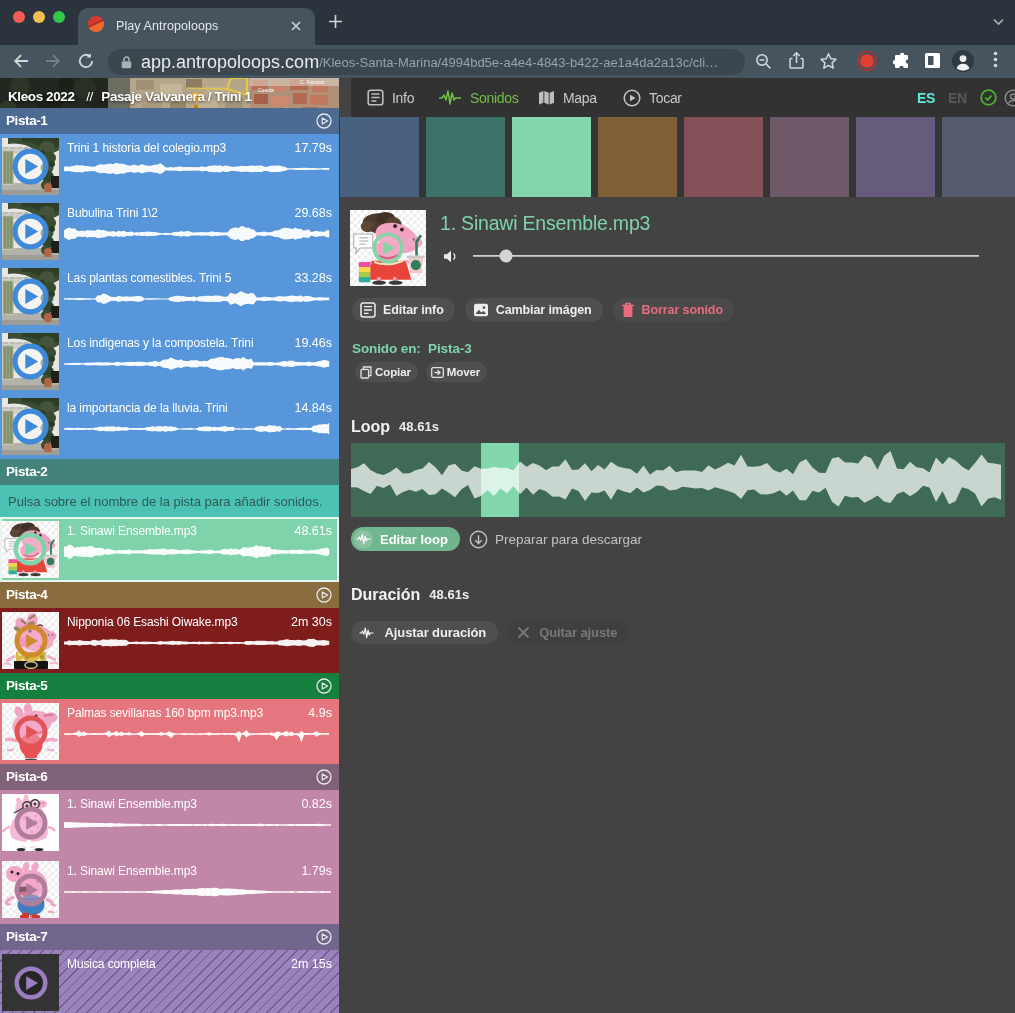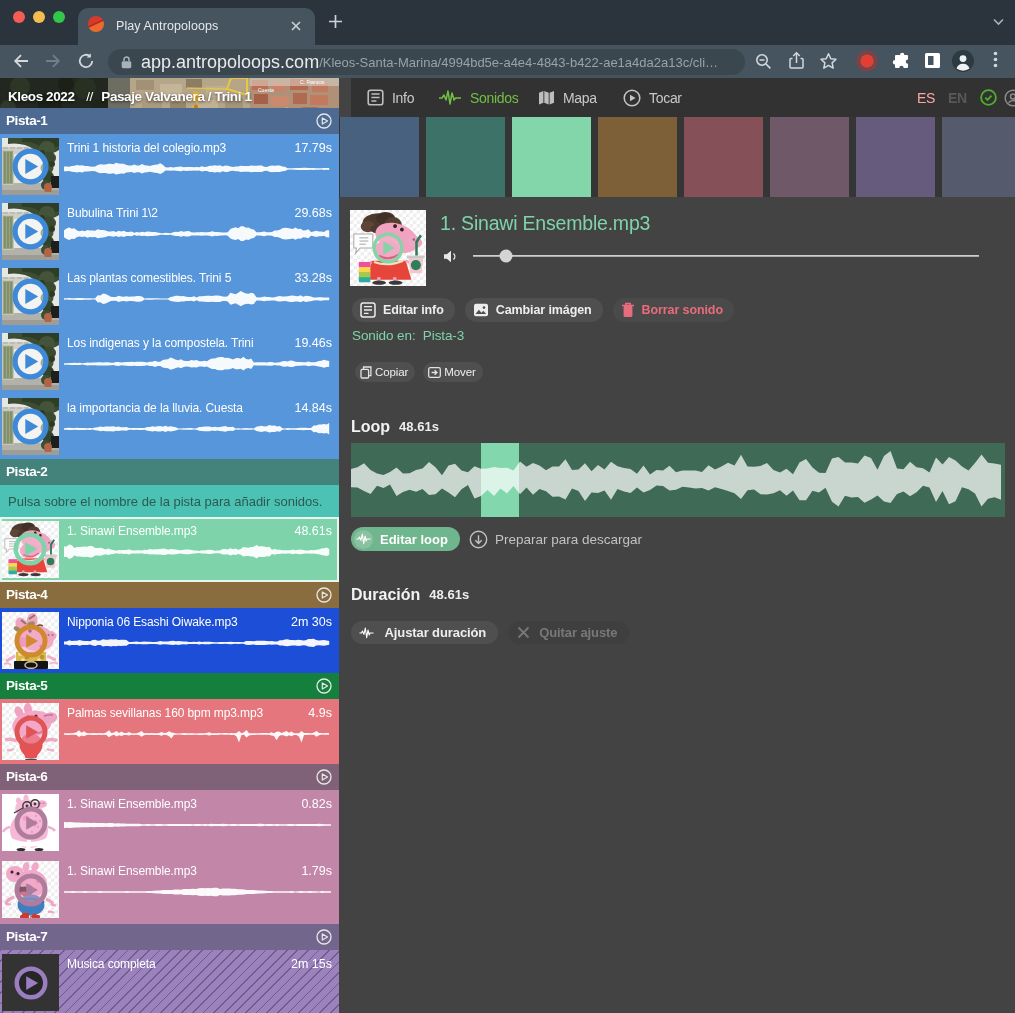--- a/index.html
+++ b/index.html
@@ -47,23 +47,23 @@
 #swatches{position:absolute;left:0;top:39px;width:676px;height:80px;background:#353535}
 #swatches div{position:absolute;top:0;height:80px;width:79px}
 
 .det{position:absolute;color:#e8e8e8}
 #dthumb{position:absolute;left:11px;top:132px;width:76px;height:76px}
 #dtitle{position:absolute;left:101px;top:134px;font-size:19.5px;color:#7fd3ab;letter-spacing:-0.2px}
 .pill{display:inline-flex;align-items:center;background:#4f4f4f;border-radius:13px;color:#ededed;font-size:12.5px;font-weight:700;letter-spacing:-0.1px}
 .pill svg{margin-right:7px}
 #btnrow{position:absolute;left:13px;top:220px;display:flex;gap:10px}
 #btnrow .pill{height:24px;padding:0 11px 0 8px}
-#sonido{position:absolute;left:13px;top:250px;font-size:13.5px;font-weight:400;color:#7fd3ab;letter-spacing:-0.1px}
+#sonido{position:absolute;left:13px;top:263px;font-size:13.5px;font-weight:700;color:#7fd3ab;letter-spacing:-0.1px}
 #cprow{position:absolute;left:16px;top:284px;display:flex;gap:8px}
-#cprow .pill{height:20px;padding:0 7px 0 5px;font-size:11.5px;border-radius:10px;font-weight:400}
+#cprow .pill{height:20px;padding:0 7px 0 5px;font-size:11.5px;border-radius:10px;font-weight:700}
 #cprow .pill svg{margin-right:3px}
 #looptitle{position:absolute;left:12px;top:340px;font-size:16px;font-weight:700;color:#f2f2f2}
 #looptitle b,#durtitle b{font-size:13px;margin-left:9px;font-weight:700;color:#ededed;position:relative;top:-1px}
 #loopbox{position:absolute;left:12px;top:365px;width:654px;height:74px;background:#3f6a55}
 #looprow{position:absolute;left:12px;top:449px;height:24px;display:flex;}
 #eloop{display:inline-flex;align-items:center;height:24px;border-radius:12px;background:#6fb58d;color:#fdfdfd;font-size:13px;font-weight:700;padding:0 12px 0 3px}
 #eloop .ic{width:19px;height:19px;border-radius:50%;background:#8ac2a1;margin-right:7px;display:flex;align-items:center;justify-content:center}
 #prep{display:flex;align-items:center;margin-left:9px;color:#c2c2c2;font-size:13.5px}
 #prep svg{margin-right:7px}
 #durtitle{position:absolute;left:12px;top:508px;font-size:16px;font-weight:700;color:#f2f2f2}
@@ -408,21 +408,21 @@
 <path d="M42 49a4 4 0 0 1 8 0l-0.8 5h-6.4z" fill="#b26444"></path>
 </svg>
             </div>
 <div class="pov" style="left:10px;top:10px">
               <svg width="37" height="37" viewBox="0 0 37 37">
                 <circle cx="18.5" cy="18.5" r="15.4" fill="rgba(255,255,255,0.5)" stroke="#3e8ad8" stroke-width="5.2"></circle>
                 <path d="M13.3 11.1 v14.8 L26.2 18.5 z" fill="#3e8ad8"></path>
               </svg>
             </div>
           </div>
-          <div class="ct">la importancia de la lluvia. Cuesta</div>
+          <div class="ct">la importancia de la lluvia. Trini</div>
           <div class="cd">14.84s</div>
           <svg class="wv" width="267" height="18" viewBox="0 0 267 18">
             <polygon points="0.0,8.2 2.6,8.1 5.2,7.8 7.8,7.9 10.4,8.1 13.0,7.8 15.6,7.9 18.2,8.0 20.8,7.9 23.4,8.2 26.0,8.1 28.6,8.3 31.2,7.6 33.8,7.3 36.4,6.5 39.0,7.1 41.6,6.6 44.2,6.5 46.8,6.5 49.4,6.3 52.0,7.1 54.6,6.6 57.2,7.3 59.8,7.3 62.4,7.0 65.0,8.1 67.6,8.1 70.2,7.9 72.8,8.1 75.4,8.0 78.0,7.9 80.6,8.1 83.2,7.0 85.8,6.9 88.4,6.2 91.0,6.8 93.6,6.3 96.2,6.1 98.8,6.7 101.4,5.8 104.0,6.8 106.6,6.2 109.2,6.7 111.8,7.3 114.4,8.5 117.0,8.4 119.6,8.2 122.2,8.2 124.8,8.1 127.4,8.1 130.0,8.4 132.6,8.2 135.2,7.0 137.8,6.9 140.4,6.6 143.0,6.5 145.6,6.4 148.2,7.2 150.8,6.8 153.4,7.2 156.0,6.9 158.6,6.6 161.2,6.1 163.8,6.9 166.4,7.1 169.0,6.8 171.6,8.5 174.2,8.3 176.8,8.4 179.4,8.2 182.0,8.1 184.6,8.2 187.2,8.3 189.8,8.5 192.4,6.8 195.0,6.2 197.6,5.8 200.2,6.4 202.8,6.2 205.4,5.1 208.0,5.8 210.6,5.6 213.2,6.4 215.8,6.0 218.4,8.2 221.0,8.4 223.6,7.9 226.2,8.2 228.8,8.2 231.4,8.2 234.0,7.9 236.6,7.7 239.2,7.7 241.8,7.8 244.4,8.0 247.0,8.0 249.6,5.4 252.2,5.5 254.8,4.4 257.4,4.5 260.0,4.1 262.6,4.5 265.2,2.9 265.2,14.5 262.6,13.1 260.0,13.4 257.4,13.1 254.8,13.2 252.2,12.1 249.6,12.2 247.0,9.9 244.4,9.9 241.8,10.1 239.2,10.2 236.6,10.1 234.0,10.0 231.4,9.7 228.8,9.7 226.2,9.8 223.6,10.0 221.0,9.6 218.4,9.7 215.8,11.7 213.2,11.3 210.6,12.1 208.0,11.9 205.4,12.5 202.8,11.5 200.2,11.3 197.6,11.9 195.0,11.5 192.4,11.0 189.8,9.5 187.2,9.7 184.6,9.7 182.0,9.8 179.4,9.8 176.8,9.6 174.2,9.7 171.6,9.5 169.0,11.0 166.4,10.7 163.8,10.9 161.2,11.7 158.6,11.2 156.0,10.9 153.4,10.6 150.8,11.0 148.2,10.6 145.6,11.3 143.0,11.3 140.4,11.2 137.8,10.9 135.2,10.8 132.6,9.7 130.0,9.5 127.4,9.8 124.8,9.8 122.2,9.7 119.6,9.8 117.0,9.6 114.4,9.5 111.8,10.5 109.2,11.0 106.6,11.5 104.0,11.0 101.4,11.9 98.8,11.1 96.2,11.6 93.6,11.4 91.0,11.0 88.4,11.5 85.8,10.9 83.2,10.8 80.6,9.8 78.0,10.0 75.4,9.9 72.8,9.8 70.2,10.0 67.6,9.8 65.0,9.8 62.4,10.8 59.8,10.5 57.2,10.5 54.6,11.1 52.0,10.7 49.4,11.4 46.8,11.2 44.2,11.2 41.6,11.2 39.0,10.7 36.4,11.2 33.8,10.5 31.2,10.3 28.6,9.6 26.0,9.9 23.4,9.7 20.8,10.0 18.2,9.9 15.6,10.0 13.0,10.1 10.4,9.8 7.8,10.0 5.2,10.1 2.6,9.8 0.0,9.7" fill="#fff" fill-opacity="0.95"></polygon>
           </svg>
         </div>
       </div>
       <div class="thead" style="background:#44837b">
         <span class="tn">Pista-2</span>
       </div>
       <div style="background:#4cc2b4;height:32px;position:relative">
@@ -482,21 +482,21 @@
           </svg>
         </div>
       </div>
       <div class="thead" style="background:#8a6d3e">
         <span class="tn">Pista-4</span>
         <svg width="16" height="16" viewBox="0 0 16 16">
           <circle cx="8" cy="8" r="7" fill="none" stroke="#e8e8e8" stroke-width="1.3"></circle>
           <path d="M6.3 4.9v6.2L11.6 8z" fill="none" stroke="#e8e8e8" stroke-width="1.2" stroke-linejoin="round"></path>
         </svg>
       </div>
-      <div style="background:#1d4ed8">
+      <div style="background:#7f1d1d">
         <div class="tclip" style="">
           <div class="thumb checker">
             <svg width="58" height="58" viewBox="0 0 58 58">
 <ellipse cx="20" cy="14" rx="6" ry="9" transform="rotate(-24 20 14)" fill="#f1a3c3"></ellipse>
 <ellipse cx="30" cy="9" rx="5.5" ry="8" transform="rotate(8 30 9)" fill="#f1a3c3"></ellipse>
 <g transform="rotate(10 34 26)">
                 <ellipse cx="34" cy="26" rx="18" ry="13" fill="#f2aac6"></ellipse>
               </g>
 <ellipse cx="48" cy="24" rx="6.5" ry="5" fill="#eda8c4"></ellipse>
 <circle cx="46.5" cy="23" r="1" fill="#a06682"></circle>
@@ -699,21 +699,21 @@
         <div class="mtab" style="left:87px;color:#72bf44"><svg width="24" height="18" viewBox="0 0 24 18">
             <path d="M1 9h3l2-3 2 5 2-9 2 13 2-11 2 7 1.5-2H23" stroke="#72bf44" stroke-width="1.5" fill="none" stroke-linejoin="round"></path>
           </svg>Sonidos</div>
         <div class="mtab" style="left:187px"><svg width="17" height="17" viewBox="0 0 17 17">
             <path d="M1 3.8 5.4 2.1v11.6L1 15.4zM6.3 2.1l4.4 1.7v11.6L6.3 13.7zM11.6 3.8 16 2.1v11.6l-4.4 1.7z" fill="#bdbdbd"></path>
           </svg>Mapa</div>
         <div class="mtab" style="left:272px"><svg width="18" height="18" viewBox="0 0 18 18">
             <circle cx="9" cy="9" r="7.8" fill="none" stroke="#c4c4c4" stroke-width="1.5"></circle>
             <path d="M7 5.7v6.6L12.6 9z" fill="#c4c4c4"></path>
           </svg>Tocar</div>
-        <div class="mtab" style="left:566px;color:#fca5a5;font-weight:400">ES</div>
+        <div class="mtab" style="left:566px;color:#5eead4;font-weight:700">ES</div>
         <div class="mtab" style="left:597px;color:#585858;font-weight:700">EN</div>
         <div class="mtab" style="left:629px">
           <svg width="17" height="17" viewBox="0 0 17 17">
             <circle cx="8.5" cy="8.5" r="7.4" fill="none" stroke="#4caf2e" stroke-width="1.8"></circle>
             <path d="m5.3 8.6 2.2 2.3 4-4.3" stroke="#4caf2e" stroke-width="1.8" fill="none"></path>
           </svg>
         </div>
         <div class="mtab" style="left:653px">
           <svg width="18" height="18" viewBox="0 0 18 18">
             <circle cx="9" cy="9" r="7.8" fill="none" stroke="#8a8a8a" stroke-width="1.5"></circle>

